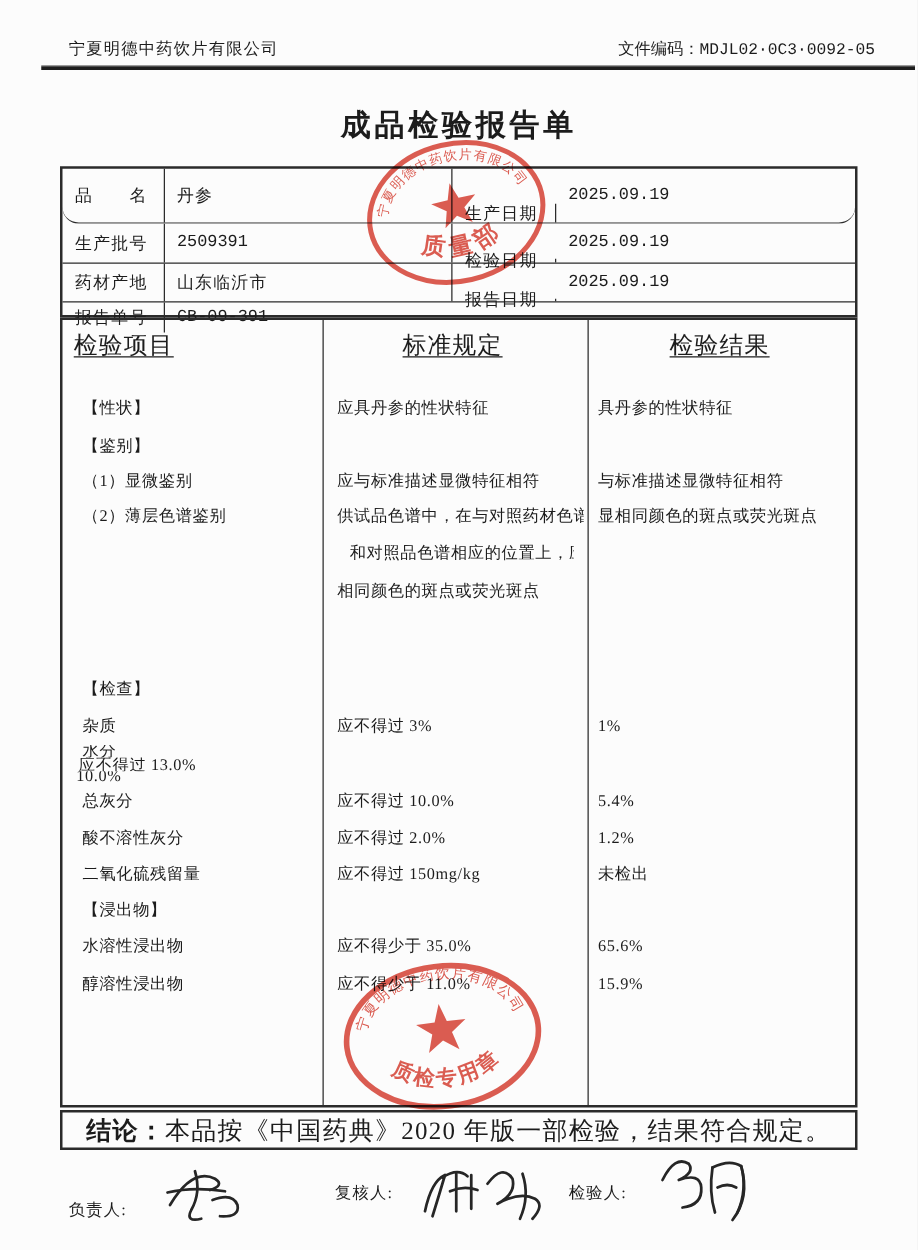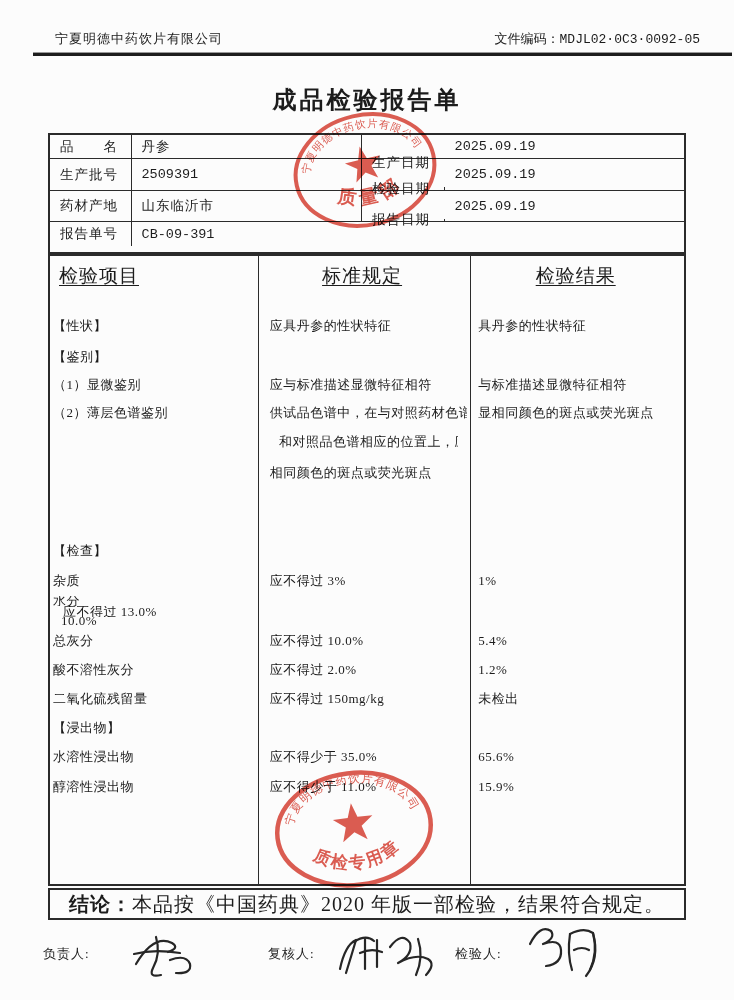--- a/index.html
+++ b/index.html
@@ -18,47 +18,47 @@
   .hdr-rule{position:absolute;left:33px;top:52px;width:699px;height:3px;border-top:1px solid #9a9a9a;border-bottom:3px solid #1d1d1d;}
 
   .doc-title{position:absolute;left:0;top:84px;width:100%;text-align:center;font-size:24px;font-weight:bold;letter-spacing:3px;}
 
   
   .itable{position:absolute;left:48px;top:133px;width:638px;height:121px;border:2px solid var(--line);font-size:13.5px;}
   .irow{display:flex;border-bottom:1px solid var(--line);}
   .irow:last-child{border-bottom:none;}
   .icell{border-right:1px solid var(--line);display:flex;align-items:center;padding-left:10px;letter-spacing:1px;}
   .icell:last-child{border-right:none;}
-  .r1{height:24px;} .r2{height:32px;} .r3{height:31px;} .r4{height:24px;}
+  .r1{height:44px;border-radius:13px;} .r2{height:32px;} .r3{height:31px;} .r4{height:24px;}
   .w-label{width:82px;} .w-val{width:232px;} .w-dlabel{width:83px;margin-top:28px;} .w-dval{width:241px;text-align:center;}
   .w-span{width:556px;}
   .mono{font-family:"Liberation Mono", monospace;letter-spacing:0;}
 
   
   .mtable{position:absolute;left:48px;top:254px;width:638px;height:632px;border:2px solid var(--line);overflow:hidden;}
   .vline{position:absolute;top:0;bottom:0;width:1px;background:var(--line);}
   .v1{left:208px;} .v2{left:420px;}
   .mt-head{display:flex;height:55px;padding-top:7px;font-size:19px;}
   .mt-head .hc{text-align:center;}
   .uline{text-decoration:underline;text-underline-offset:3px;letter-spacing:1px;}
   .mrow{display:flex;font-size:13px;}
-  .cA{width:208px;padding-left:3px;}
+  .cA{width:208px;padding-left:16px;}
   .cB{width:212px;padding-left:13px;}
   .cC{width:218px;padding-left:11px;}
   .mrow .cell{display:flex;align-items:center;letter-spacing:0.5px;white-space:nowrap;overflow:hidden;}
   .mt-head .cA{padding-left:9px;text-align:left;}
   .mt-head .cB,.mt-head .cC{padding-left:0;}
 
   
   .conclusion{position:absolute;left:48px;top:888px;width:638px;height:32px;border:2px solid var(--line);display:flex;align-items:center;justify-content:center;font-size:20px;letter-spacing:1px;}
   .conclusion .lbl{font-weight:bold;}
 
   
   .sig-label{position:absolute;font-size:13px;letter-spacing:1px;top:945px;}
-  .sl1{left:43px;} .sl2{left:268px;} .sl3{left:455px;}
+  .sl1{left:55px;margin-top:14px;} .sl2{left:268px;} .sl3{left:455px;}
   .sig-svg{position:absolute;}
   .sig-svg path{stroke:#262626;stroke-width:2.2;fill:none;stroke-linecap:round;stroke-linejoin:round;}
 
   
   .stamp{position:absolute;opacity:0.82;mix-blend-mode:multiply;pointer-events:none;}
   .stamp .ring{fill:none;stroke:var(--stamp-red);}
   .stamp text{fill:var(--stamp-red);font-family:"Liberation Serif", serif;}
   .stamp polygon{fill:var(--stamp-red);}
 </style>
 </head>

